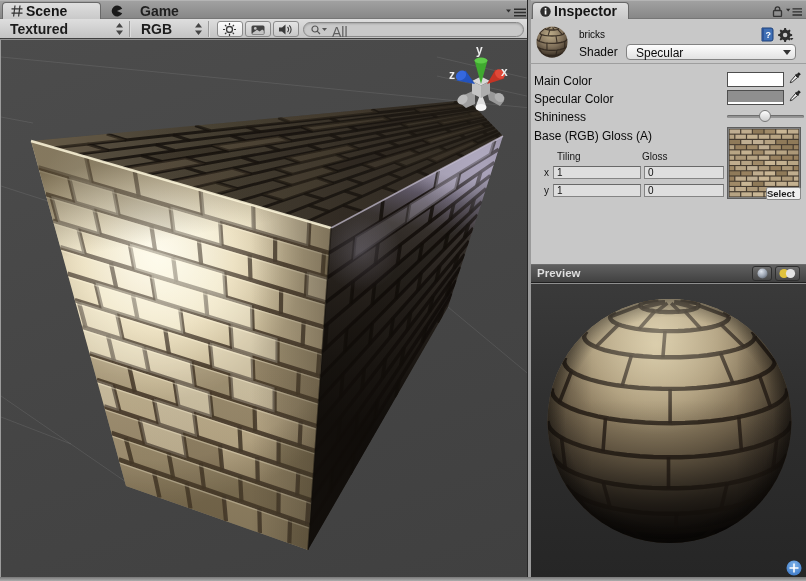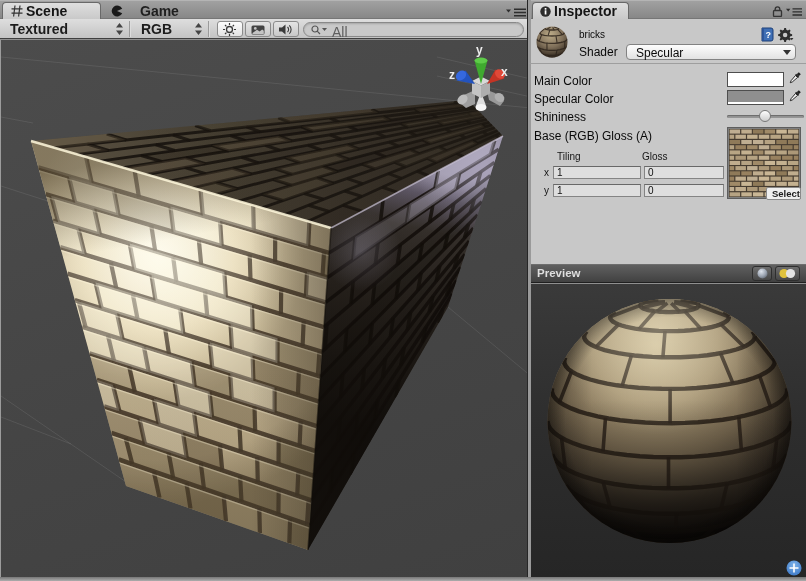--- a/index.html
+++ b/index.html
@@ -486,21 +486,21 @@
       <rect x="41.4" y="58.0" width="10.5" height="4.1" fill="#c4b190"></rect>
       <rect x="53.1" y="58.0" width="10.5" height="4.1" fill="#c4b190"></rect>
       <rect x="64.8" y="58.0" width="4.6" height="4.1" fill="#b6a383"></rect>
       <rect x="0.6" y="63.3" width="10.5" height="4.1" fill="#b6a383"></rect>
       <rect x="12.3" y="63.3" width="10.5" height="4.1" fill="#c4b190"></rect>
       <rect x="23.9" y="63.3" width="10.5" height="4.1" fill="#c9b695"></rect>
       <rect x="35.6" y="63.3" width="10.5" height="4.1" fill="#c4b190"></rect>
       <rect x="47.3" y="63.3" width="10.5" height="4.1" fill="#98815f"></rect>
       <rect x="58.9" y="63.3" width="10.5" height="4.1" fill="#a08a68"></rect>
     </svg>
-<div class="abs" style="left:766px;top:187px;width:35px;height:13px;background:#efefef;border:1px solid #8a8a8a;border-radius:2px;font-size:9.5px;font-weight:bold;color:#1d1d1d;text-align:right;line-height:12px;">Select</div>
+<div class="abs" style="left:766px;top:187px;width:35px;height:13px;background:#efefef;border:1px solid #8a8a8a;border-radius:2px;font-size:9.5px;font-weight:bold;color:#1d1d1d;text-align:left;line-height:12px;">Select</div>
 
 <div class="abs" id="pvhdr"></div>
 <div class="abs" style="left:537px;top:267px;font-size:11.5px;font-weight:bold;color:#dedede;">Preview</div>
 <div class="abs" style="left:752px;top:266px;width:20px;height:15px;border:1px solid #2e2e2e;border-radius:3px;background:linear-gradient(#6e6e6e,#474747);"></div>
 <svg class="abs" style="left:757px;top:268px" width="11" height="11" viewBox="0 0 11 11">
       <defs>
         <radialGradient id="pvb1" cx="0.38" cy="0.3" r="0.8">
           <stop offset="0" stop-color="#dfe5ee"></stop>
           <stop offset="0.6" stop-color="#9aa3b0"></stop>
           <stop offset="1" stop-color="#5d646e"></stop>

